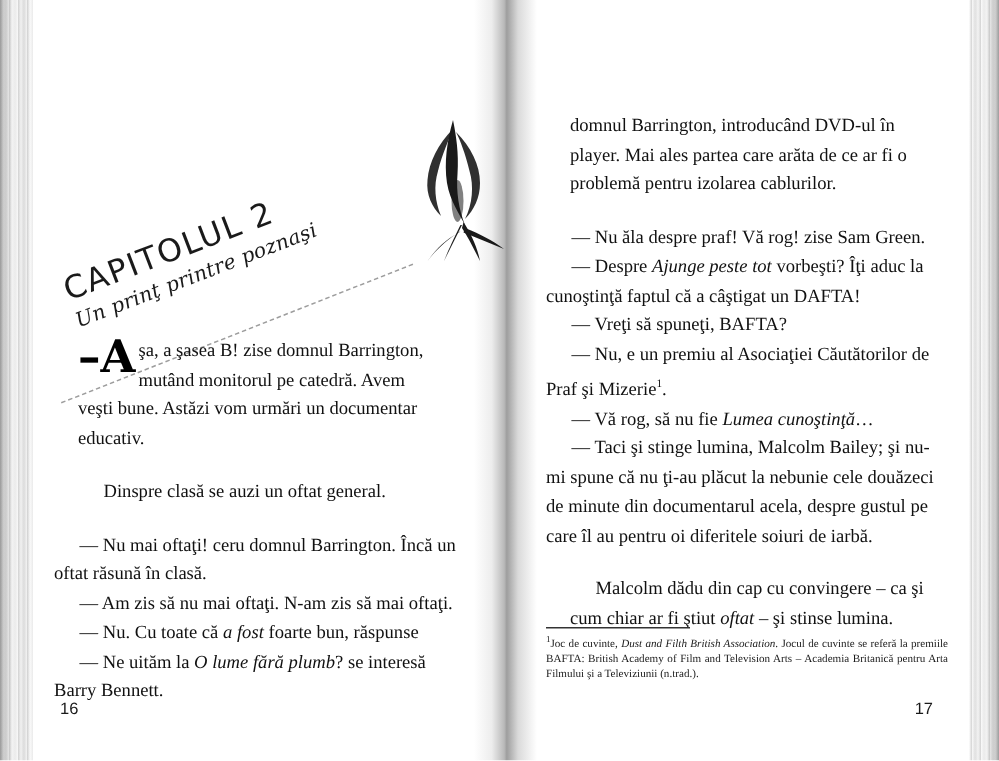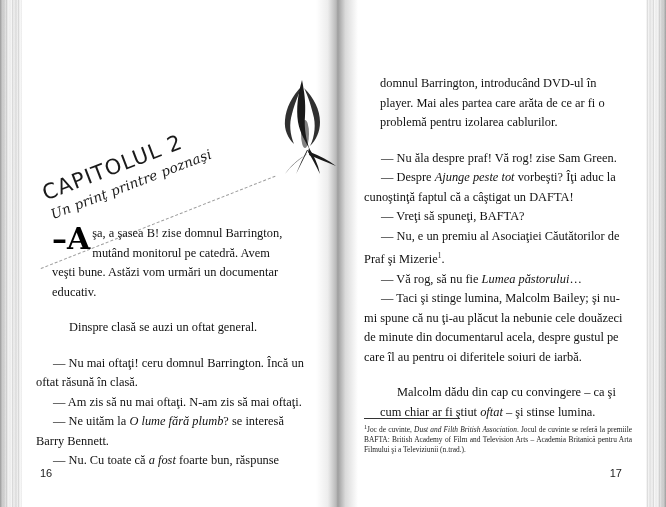--- a/index.html
+++ b/index.html
@@ -233,36 +233,36 @@
       </div>
     </div>
 
     <div class="content body-left">
       <p class="para noind drop-line">
         <span class="dropcap">–A</span><span>şa, a şasea B! zise domnul Barrington, mutând monitorul pe catedră. Avem veşti bune. Astăzi vom urmări un documentar educativ.</span>
       </p>
       <p class="para">Dinspre clasă se auzi un oftat general.</p>
       <p class="dialogue">— Nu mai oftaţi! ceru domnul Barrington. Încă un oftat răsună în clasă.</p>
       <p class="dialogue">— Am zis să nu mai oftaţi. N-am zis să mai oftaţi.</p>
+      <p class="dialogue">— Nu. Cu toate că <em>a fost</em> foarte bun, răspunse</p>
       <p class="dialogue">— Ne uităm la <em>O lume fără plumb</em>? se interesă Barry Bennett.</p>
-      <p class="dialogue">— Nu. Cu toate că <em>a fost</em> foarte bun, răspunse</p>
     </div>
 
     <div class="folio folio-left">16</div>
   </div>
 
   <div class="page page-right">
 
     <div class="content body-right">
       <p class="para noind">domnul Barrington, introducând DVD-ul în player. Mai ales partea care arăta de ce ar fi o problemă pentru izolarea cablurilor.</p>
       <p class="dialogue">— Nu ăla despre praf! Vă rog! zise Sam Green.</p>
       <p class="dialogue">— Despre <em>Ajunge peste tot</em> vorbeşti? Îţi aduc la cunoştinţă faptul că a câştigat un DAFTA!</p>
       <p class="dialogue">— Vreţi să spuneţi, BAFTA?</p>
       <p class="dialogue">— Nu, e un premiu al Asociaţiei Căutătorilor de Praf şi Mizerie<sup class="fn">1</sup>.</p>
-      <p class="dialogue">— Vă rog, să nu fie <em>Lumea păstorului</em>…</p>
+      <p class="dialogue">— Vă rog, să nu fie <em>Lumea cunoştinţă</em>…</p>
       <p class="dialogue">— Taci şi stinge lumina, Malcolm Bailey; şi nu-mi spune că nu ţi-au plăcut la nebunie cele douăzeci de minute din documentarul acela, despre gustul pe care îl au pentru oi diferitele soiuri de iarbă.</p>
       <p class="para">Malcolm dădu din cap cu convingere – ca şi cum chiar ar fi ştiut <em>oftat</em> – şi stinse lumina.</p>
     </div>
 
     <div class="footnote-rule"></div>
     <div class="footnote">
       <span class="fn-mark">1</span><span>Joc de cuvinte, </span><span class="fn-it">Dust and Filth British Association</span><span>. Jocul de cuvinte se referă la premiile BAFTA: British Academy of Film and Television Arts – Academia Britanică pentru Arta Filmului şi a Televiziunii (n.trad.).</span>
     </div>
 
     <div class="folio folio-right">17</div>

